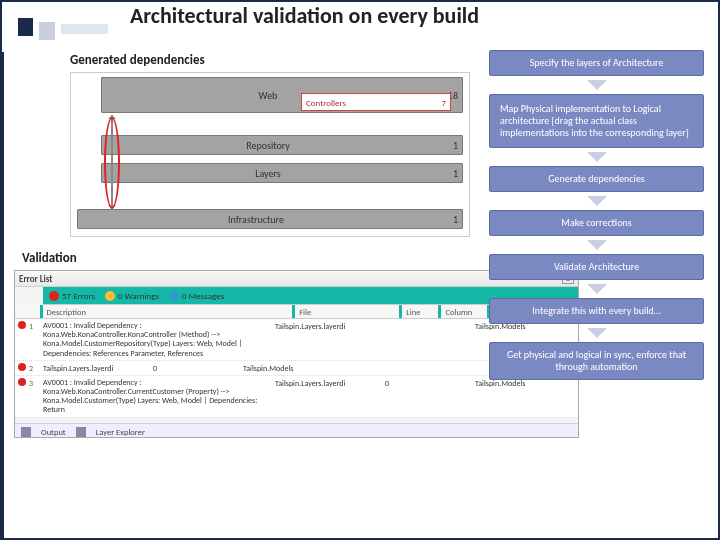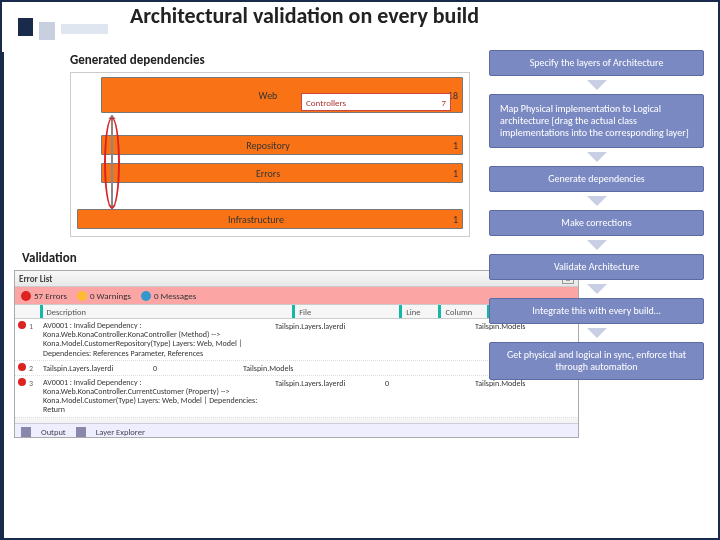--- a/index.html
+++ b/index.html
@@ -11,38 +11,38 @@
 .corner-accent .sq.alt { background: #c8d0e0; margin-top: 4px; }
 .corner-accent .bar { width: 56px; height: 10px; background: #e0e6ef; margin-top: 6px; }
 .edge-bar { position: absolute; left: 0; top: 52px; width: 4px; height: 486px; background: #1a2a4a; }
 
 .title { position: absolute; top: 2px; left: 130px; font-size: 22px; font-weight: 600; color: #222; }
 .sub1 { position: absolute; top: 52px; left: 70px; font-size: 13px; font-weight: bold; color: #222; }
 .sub2 { position: absolute; top: 250px; left: 22px; font-size: 13px; font-weight: bold; color: #222; }
 
 
 .layer-diagram { position: absolute; top: 72px; left: 70px; width: 400px; height: 165px; border: 1px solid #ccc; background: #fff; }
-.band { position: absolute; left: 30px; right: 6px; border: 1px solid #777; border-radius: 1px; background: #f97316; display: flex; align-items: center; font-size: 10px; color: #333; }
+.band { position: absolute; left: 30px; right: 6px; border: 1px solid #777; border-radius: 1px; background: #a3a3a3; display: flex; align-items: center; font-size: 10px; color: #333; }
 .band .name { flex: 1; text-align: center; }
 .band .cnt { width: 28px; text-align: right; padding-right: 4px; color: #333; }
 .band-web { top: 4px; height: 36px; }
 .band-ctrl { position: absolute; top: 20px; left: 230px; width: 150px; height: 16px; border: 1px solid #c44; background: #fff; font-size: 9px; color: #a33; display: flex; align-items: center; justify-content: space-between; padding: 8px 4px; }
 .band-repo { top: 62px; height: 20px; }
 .band-model { top: 90px; height: 20px; }
 .band-infra { top: 136px; height: 20px; left: 6px; }
 .arrow-conn { position: absolute; left: 40px; top: 42px; width: 2px; height: 94px; background: #888; }
 .arrow-conn::after { content: ""; position: absolute; bottom: -4px; left: -3px; border: 4px solid transparent; border-top-color: #888; }
 .arrow-conn::before { content: ""; position: absolute; top: -4px; left: -3px; border: 4px solid transparent; border-bottom-color: #888; }
 .red-oval { position: absolute; left: 33px; top: 44px; width: 16px; height: 92px; border: 2px solid #d22; border-radius: 50%; }
 
 
 .errorlist { position: absolute; top: 270px; left: 14px; width: 565px; height: 168px; border: 1px solid #aaa; background: #f4f4f4; font-size: 9px; }
 .el-head { height: 16px; background: linear-gradient(#f8f8f8,#e8e8e8); border-bottom: 1px solid #ccc; padding: 0 4px; display: flex; align-items: center; justify-content: space-between; }
 .el-head .h-title { font-weight: bold; color: #444; }
-.el-filter { height: 18px; border-bottom: 1px solid #ccc; display: flex; align-items: center; gap: 10px; padding: 0 6px; background: #fca5a5; }
+.el-filter { height: 18px; border-bottom: 1px solid #ccc; display: flex; align-items: center; gap: 10px; padding: 0 6px; background: #14b8a6; margin-left: 28px; }
 .fchip { display: flex; align-items: center; gap: 3px; font-size: 9px; color: #333; }
 .ic { width: 10px; height: 10px; border-radius: 50%; display: inline-block; }
 .ic-err { background: #d22; }
 .ic-warn { background: #fb3; }
 .ic-info { background: #39c; }
 .el-cols { display: flex; height: 14px; background: #f6f6f6; border-bottom: 1px solid #ccc; font-size: 8.5px; color: #555; }
 .el-cols span { border-right: 3px solid #14b8a6; padding: 0 4px; line-height: 14px; }
 .c-desc { width: 260px; }
 .c-file { width: 110px; }
 .c-line { width: 40px; }
@@ -88,21 +88,21 @@
   </div>
   <div class="band-ctrl">
     <span>Controllers</span>
     <span>7</span>
   </div>
   <div class="band band-repo">
     <span class="name">Repository</span>
     <span class="cnt">1</span>
   </div>
   <div class="band band-model">
-    <span class="name">Errors</span>
+    <span class="name">Layers</span>
     <span class="cnt">1</span>
   </div>
   <div class="band band-infra">
     <span class="name">Infrastructure</span>
     <span class="cnt">1</span>
   </div>
   <div class="arrow-conn"></div>
   <div class="red-oval"></div>
 </div>
 

